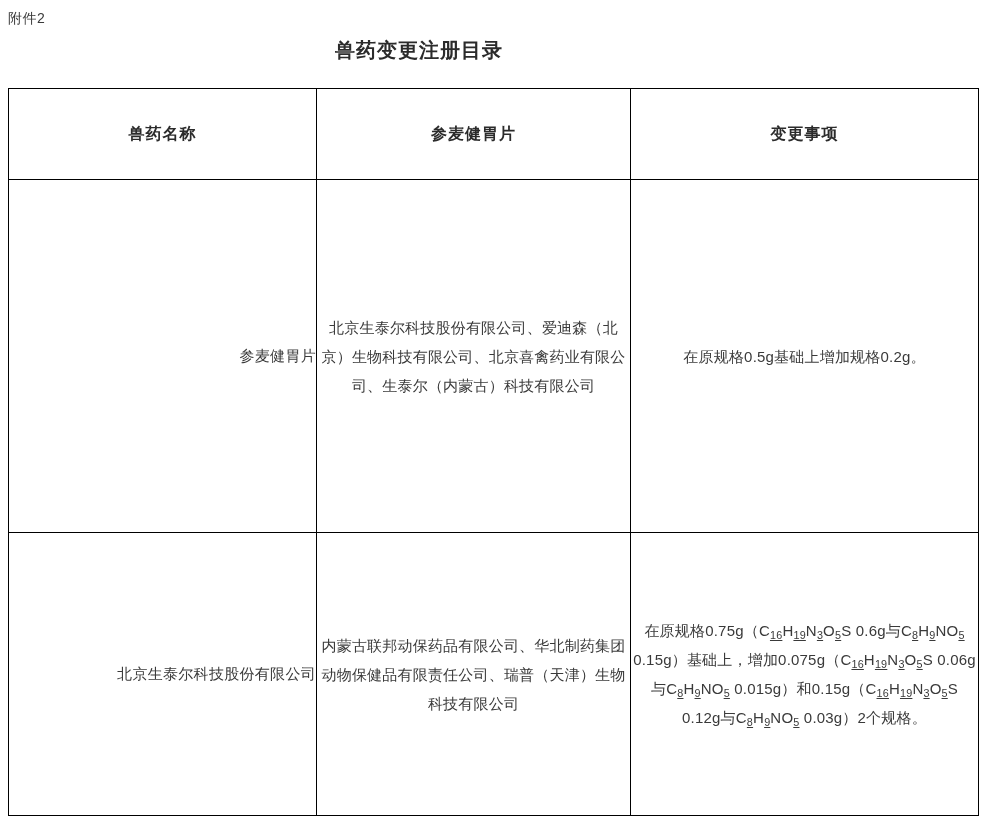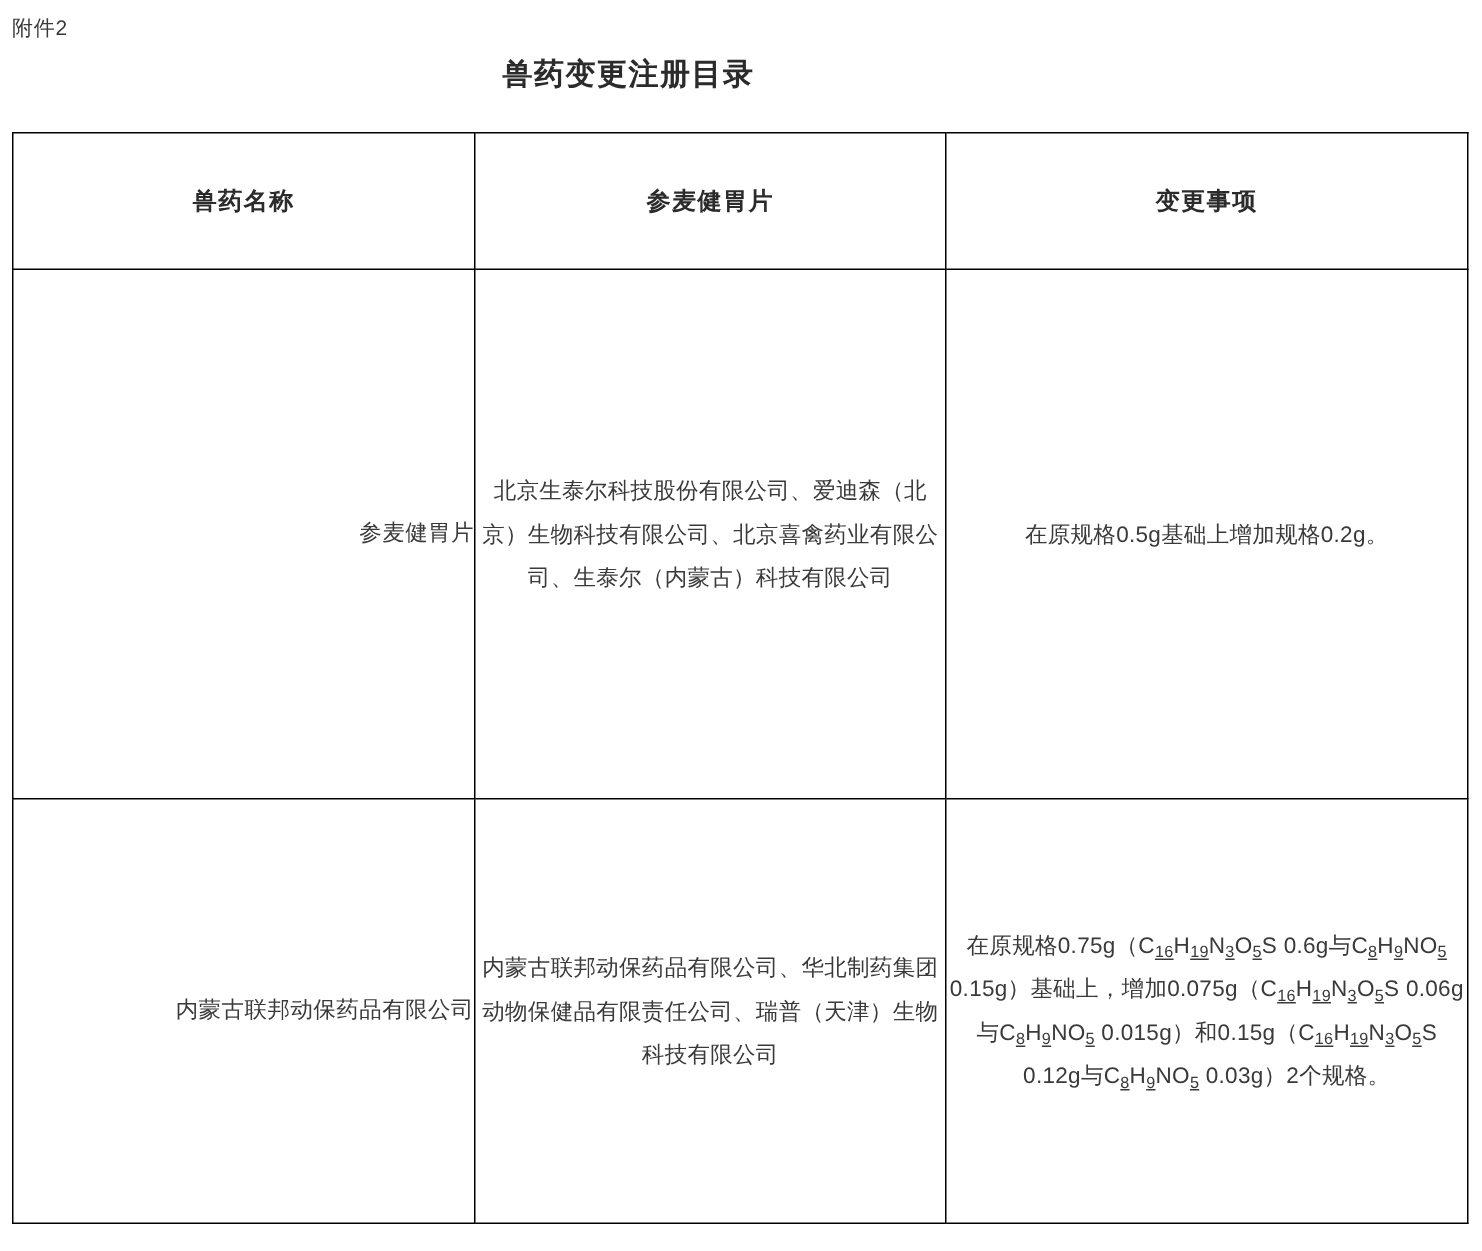--- a/index.html
+++ b/index.html
@@ -135,21 +135,21 @@
         </td>
         <td class="cell-unit">
           <span class="cell-text">北京生泰尔科技股份有限公司、爱迪森（北京）生物科技有限公司、北京喜禽药业有限公司、生泰尔（内蒙古）科技有限公司</span>
         </td>
         <td class="cell-change">
           <span class="cell-text">在原规格0.5g基础上增加规格0.2g。</span>
         </td>
       </tr>
       <tr class="body-row-2">
         <td class="cell-name">
-          <span class="cell-text">内蒙古联邦动保药品有限公司</span>
+          <span class="cell-text">北京生泰尔科技股份有限公司</span>
         </td>
         <td class="cell-unit">
           <span class="cell-text">内蒙古联邦动保药品有限公司、华北制药集团动物保健品有限责任公司、瑞普（天津）生物科技有限公司</span>
         </td>
         <td class="cell-change">
           <span class="cell-text">在原规格0.75g（C<sub>16</sub>H<sub>19</sub>N<sub>3</sub>O<sub>5</sub>S 0.6g与C<sub>8</sub>H<sub>9</sub>NO<sub>5</sub> 0.15g）基础上，增加0.075g（C<sub>16</sub>H<sub>19</sub>N<sub>3</sub>O<sub>5</sub>S 0.06g与C<sub>8</sub>H<sub>9</sub>NO<sub>5</sub> 0.015g）和0.15g（C<sub>16</sub>H<sub>19</sub>N<sub>3</sub>O<sub>5</sub>S 0.12g与C<sub>8</sub>H<sub>9</sub>NO<sub>5</sub> 0.03g）2个规格。</span>
         </td>
       </tr>
     </tbody>
   </table>

